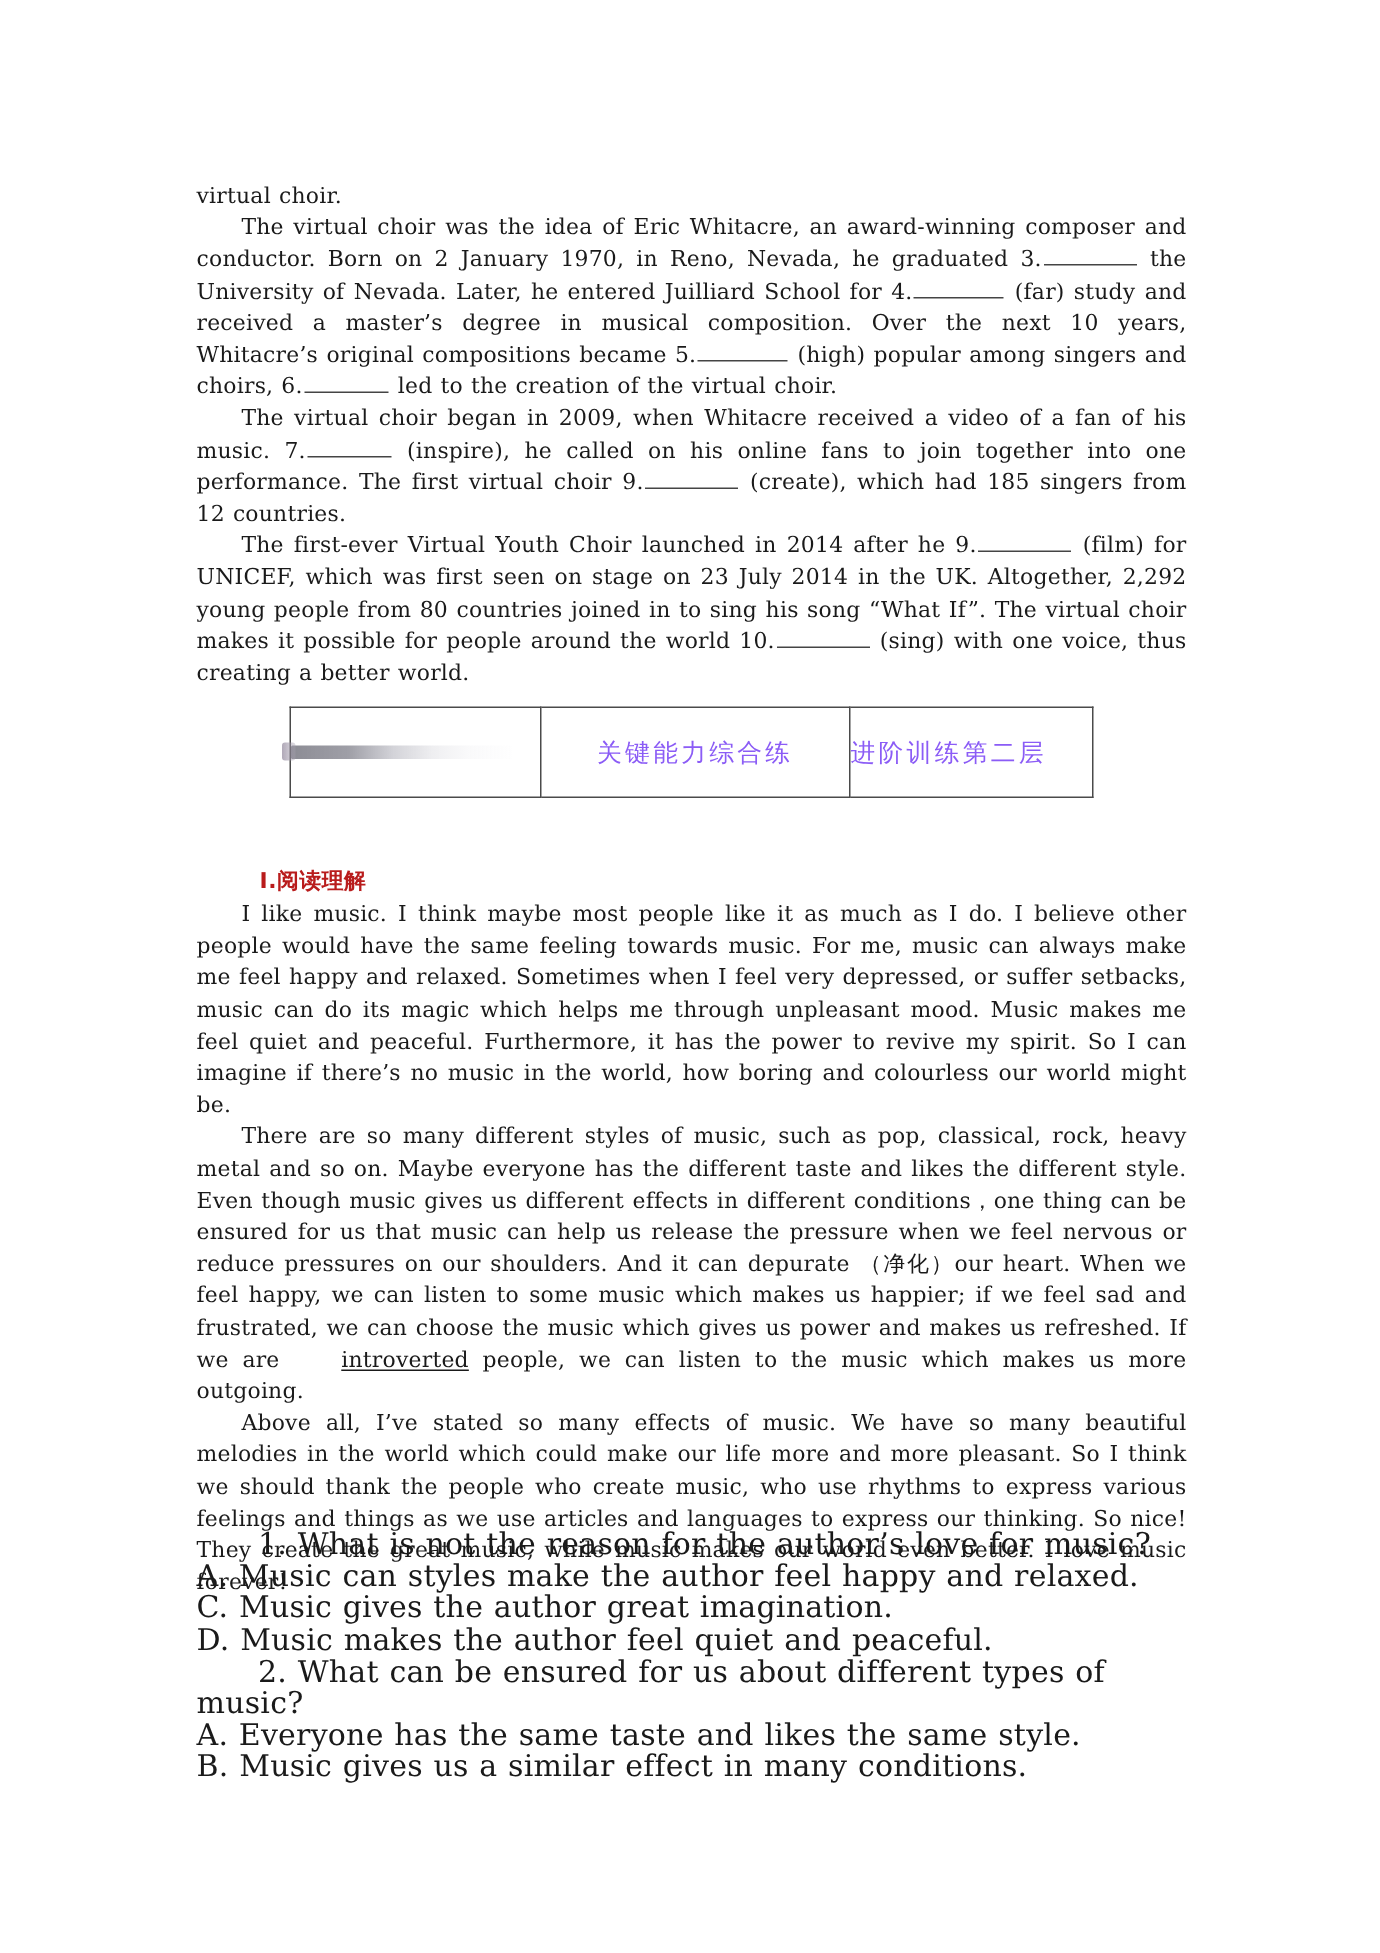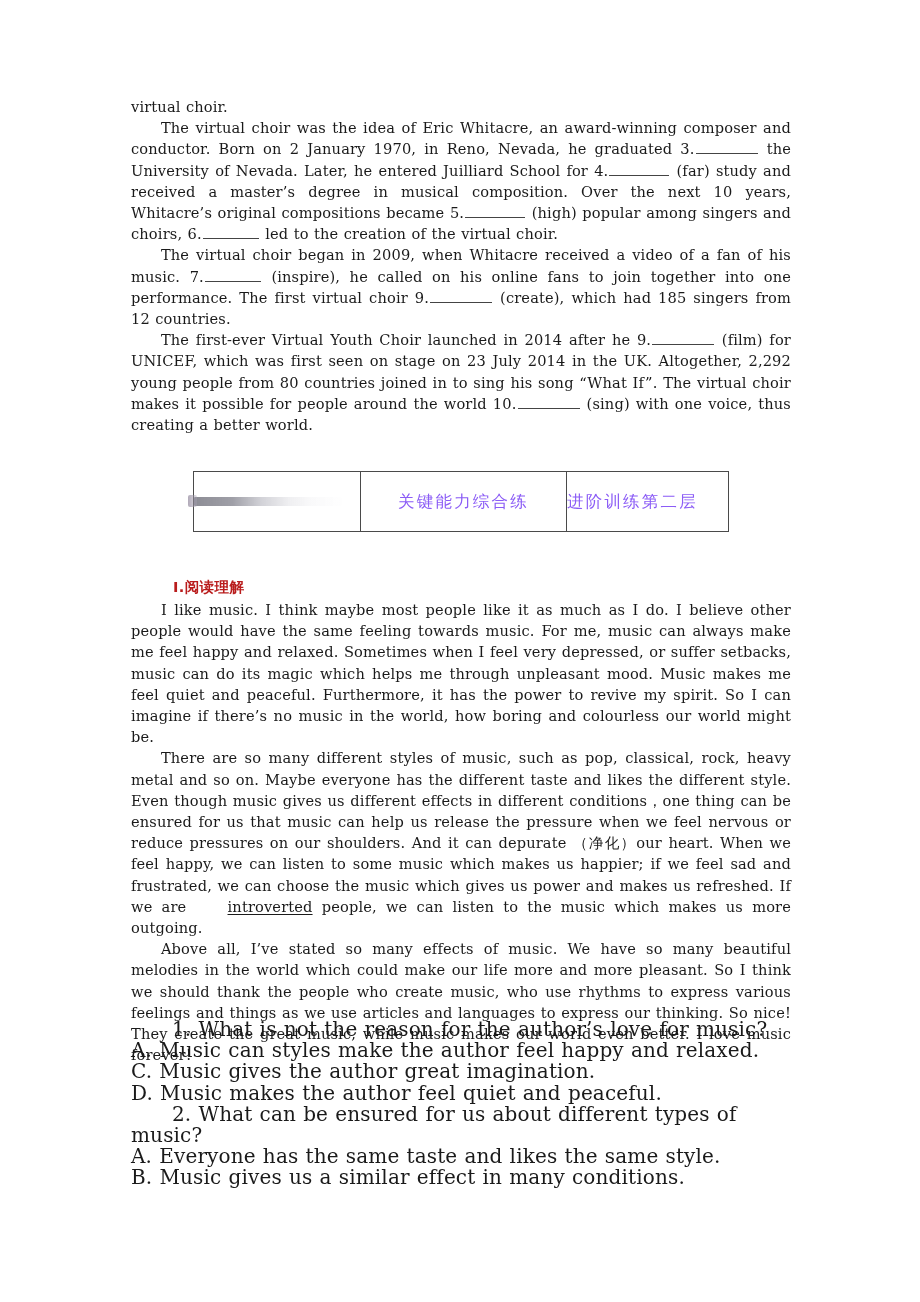--- a/index.html
+++ b/index.html
@@ -18,21 +18,21 @@
   .page {
     position: absolute;
     left: 0; top: 0;
     width: 920px;
     height: 1302px;
     background: #ffffff;
   }
   .content {
     position: absolute;
     left: 131px;
-    top: 96px;
+    top: 120px;
     width: 660px;
   }
 
   
   p.para {
     margin: 0;
     font-size: 14.6px;
     line-height: 21.2px;
     text-align: justify;
     text-justify: inter-word;

